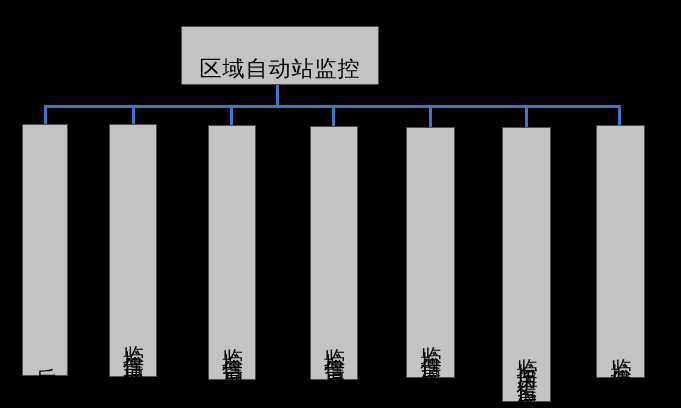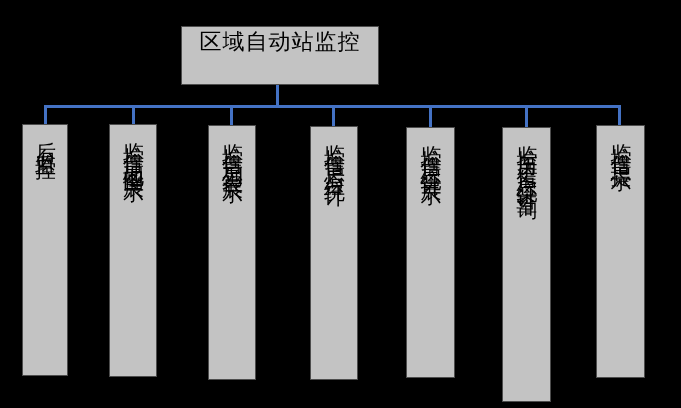--- a/index.html
+++ b/index.html
@@ -9,21 +9,21 @@
     background:#000000;
     overflow:hidden;
     font-family:"Liberation Serif","DejaVu Serif",serif;
   }
   .node{
     position:absolute;
     background:#c3c3c3;
     border:1px solid #4d4d4d;
     box-sizing:border-box;
     display:flex;
-    align-items:flex-start;
+    align-items:flex-end;
     justify-content:center;
     color:#000;
   }
   .root-node{
     left:181px;top:26px;width:198px;height:59px;
     font-size:22px;
     letter-spacing:1px;
     white-space:nowrap;
   }
   .child{

